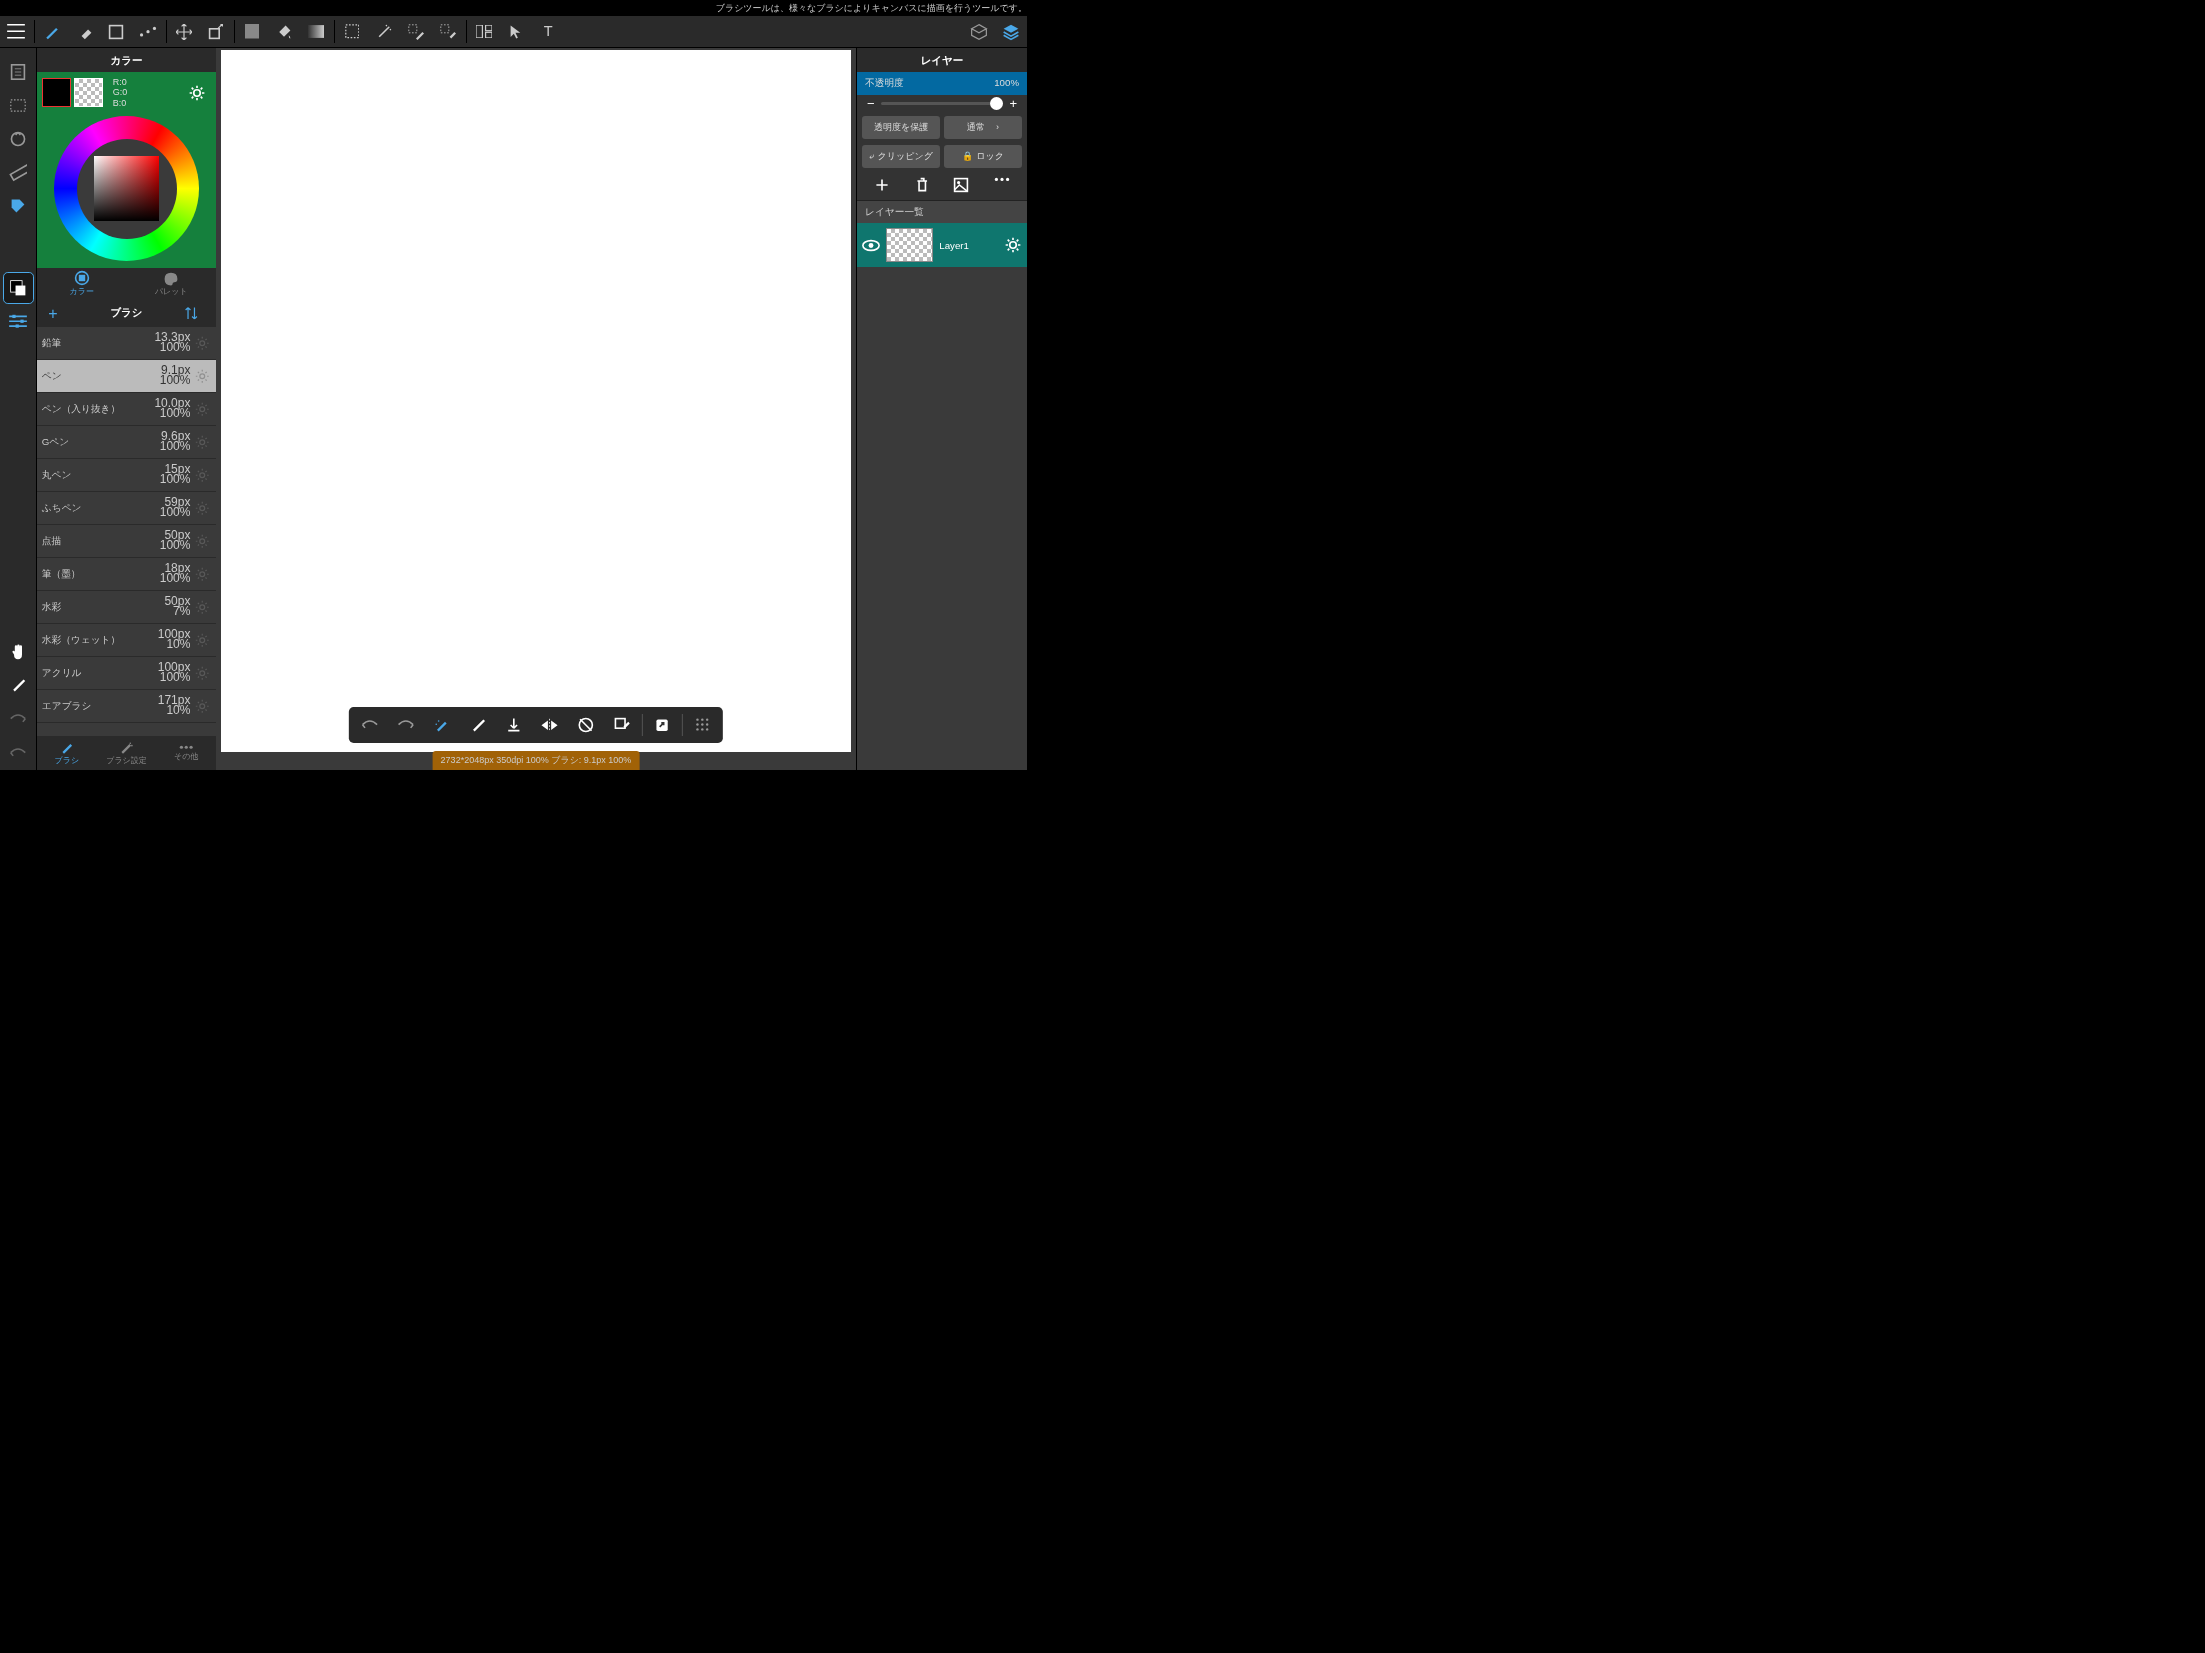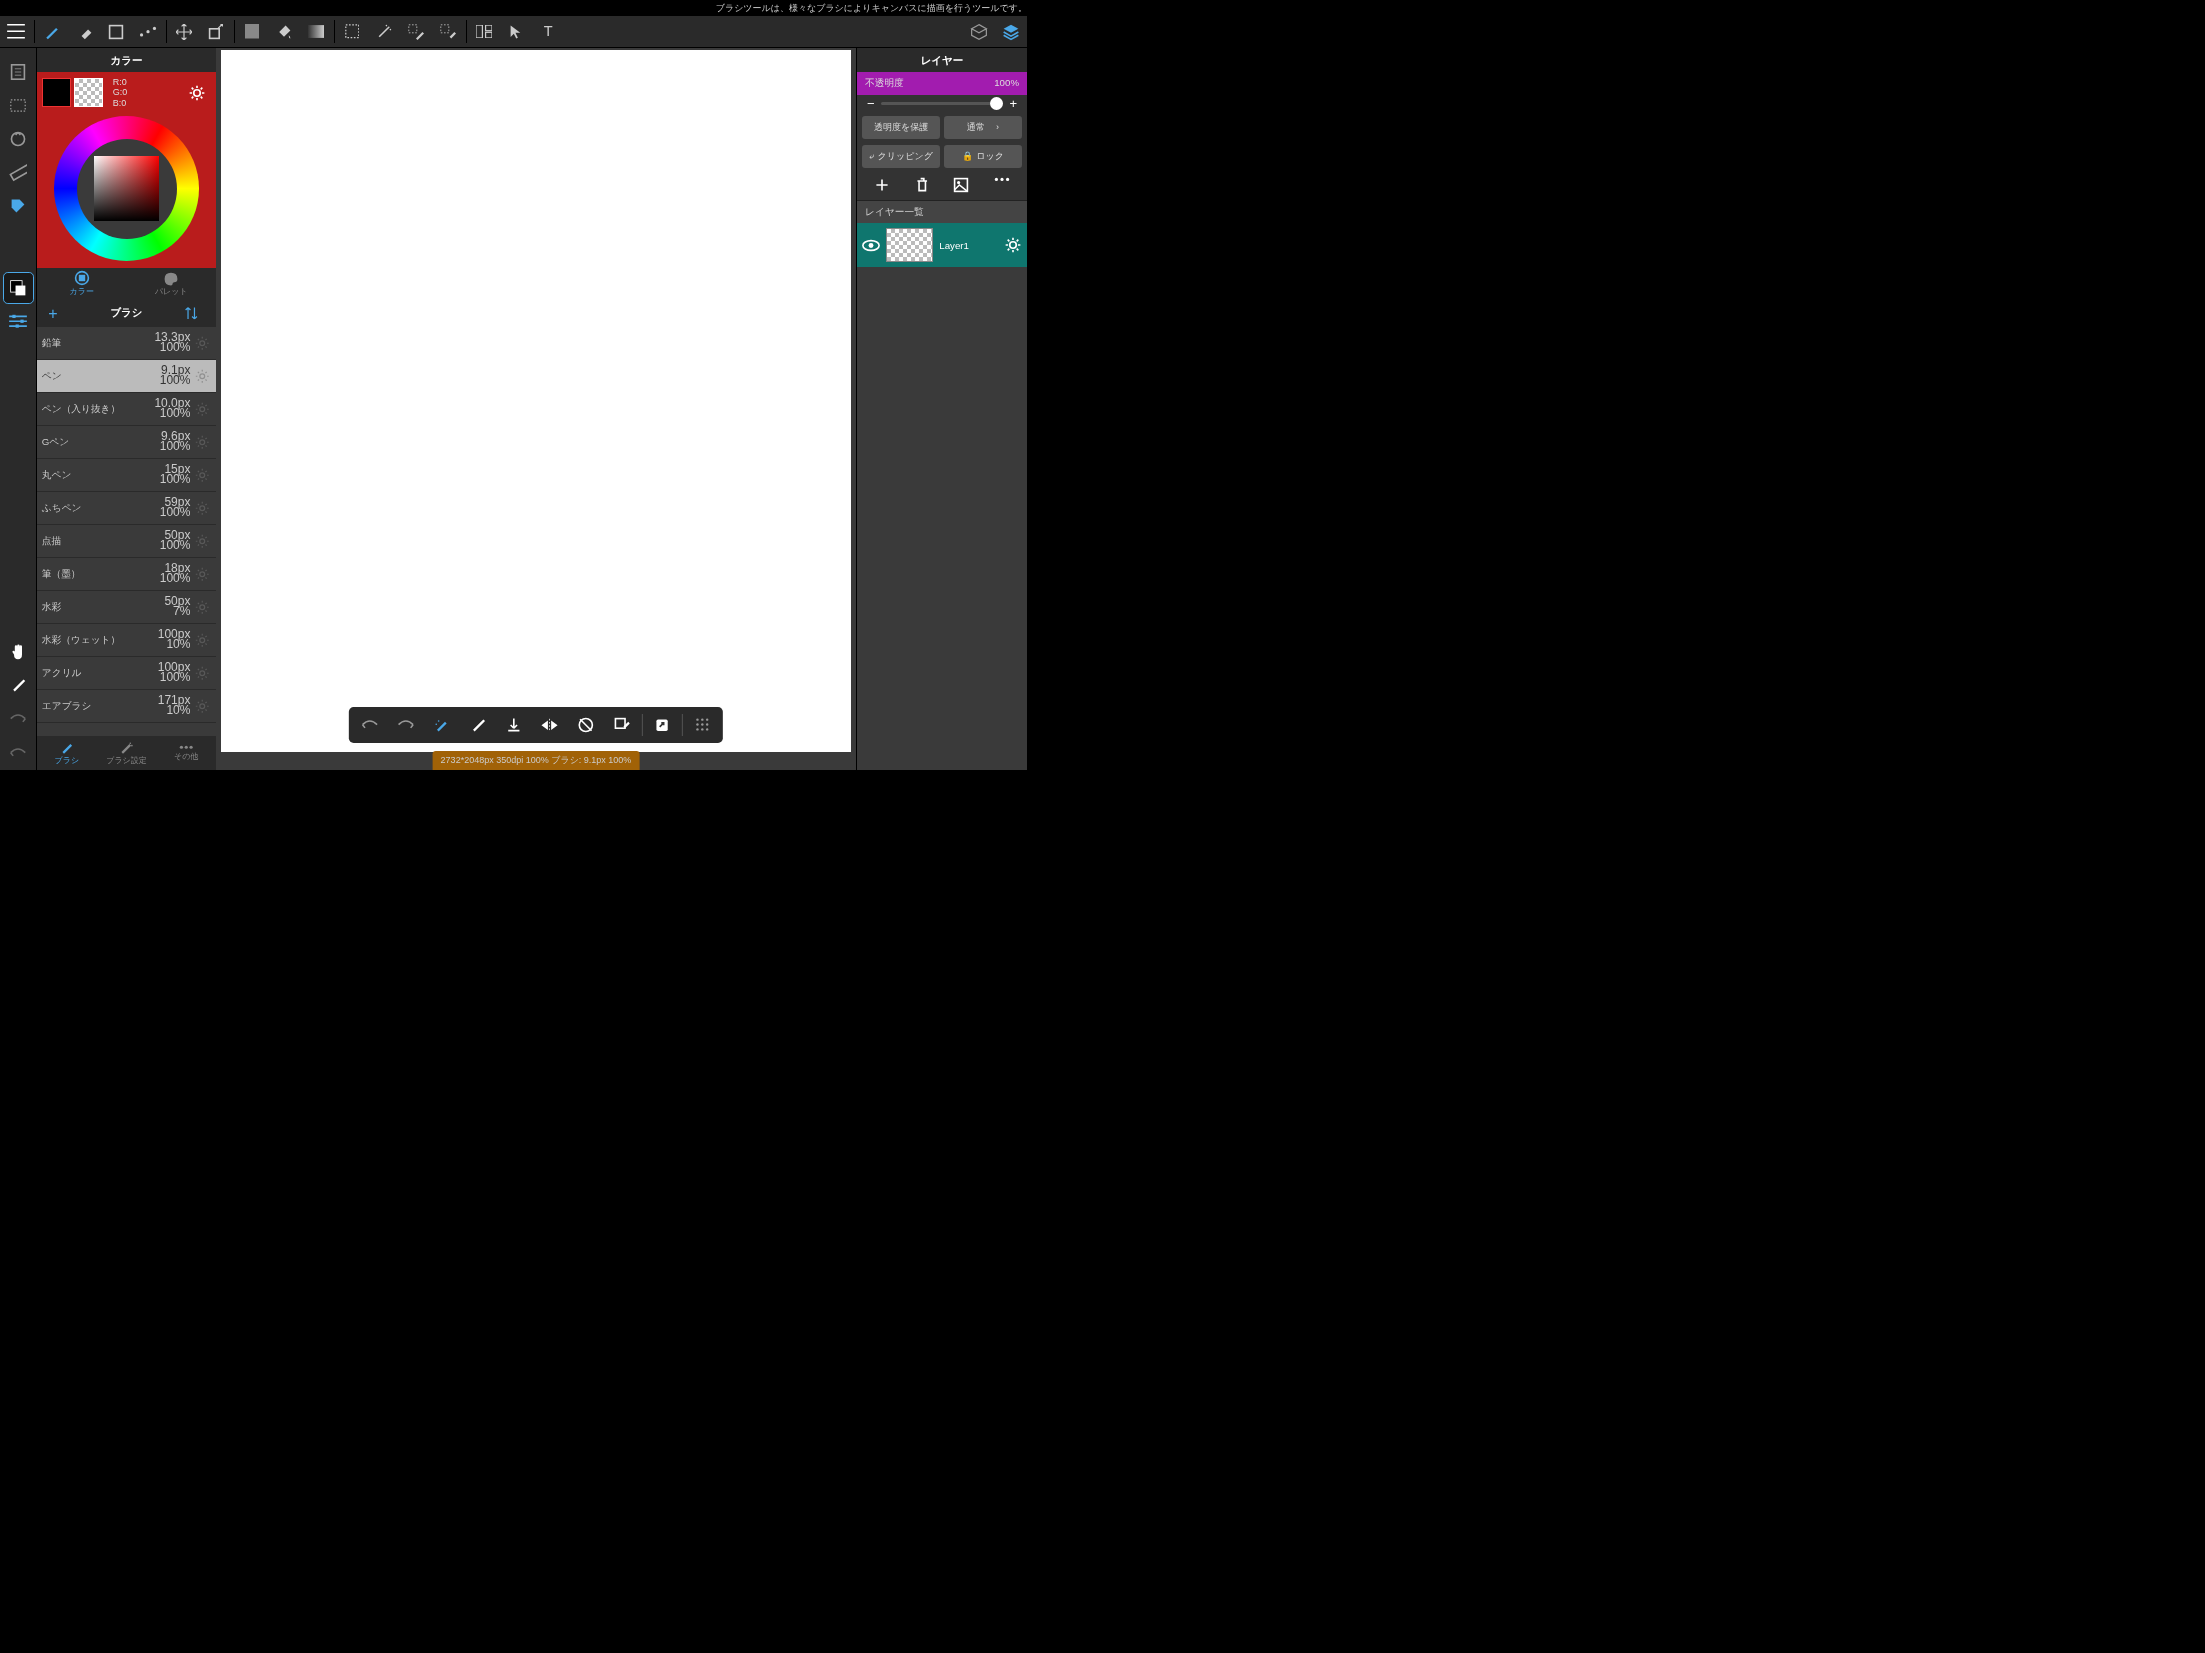--- a/index.html
+++ b/index.html
@@ -9,21 +9,21 @@
 .toolbar .tbtn { width:32px; height:32px; display:flex; align-items:center; justify-content:center; cursor:pointer; }
 .toolbar .sep { width:0.8px; height:22.6px; background:#000; margin:0 1.6px; }
 .toolbar .spacer { flex:1; }
 svg { display:block; }
 .workspace { display:flex; height:722px; }
 .leftcol { width:37px; background:#2a2a2a; border-right:0.8px solid #000; display:flex; flex-direction:column; align-items:center; padding-top:8px; }
 .leftcol .lbtn { width:31px; height:32px; display:flex; align-items:center; justify-content:center; cursor:pointer; margin-bottom:1.6px; }
 .leftcol .lbtn.sel { background:#1a1a1a; border:1.6px solid #4aa8e8; border-radius:4.8px; }
 .panelcol { width:179px; background:#3a3a3a; display:flex; flex-direction:column; }
 .panel-hdr { height:24px; background:#2a2a2a; color:#fff; text-align:center; line-height:24px; font-size:10.5px; font-weight:bold; }
-.color-sect { background:#b91c1c; }
+.color-sect { background:#15803d; }
 .color-swrow { display:flex; align-items:center; padding:4.8px; }
 .swatch { width:29px; height:29px; border:1.6px solid #fff; margin-right:3.2px; }
 .swatch.bg { background:repeating-conic-gradient(#bbb 0 25%,#fff 0 50%) 0 0/8px 8px; }
 .swatch.fg { background:#000; border:1.6px solid #e33; }
 .rgbtxt { font-size:9px; line-height:10.5px; margin-left:6.5px; color:#ddd; }
 .gearwrap { margin-left:auto; margin-right:4.8px; }
 .wheel-wrap { position:relative; width:145px; height:145px; margin:3.2px auto 6.5px; }
 .wheel { width:145px; height:145px; border-radius:50%; background:conic-gradient(from 90deg,yellow,lime,cyan,blue,magenta,red,yellow); position:relative; }
 .wheel-hole { position:absolute; left:22.6px; top:22.6px; width:100px; height:100px; border-radius:50%; background:#3a3a3a; }
 .sq { position:absolute; left:40px; top:40px; width:65px; height:65px; background:linear-gradient(to bottom,transparent,black),linear-gradient(to right,white,red); }
@@ -42,21 +42,21 @@
 .brush-item .bgear { width:16px; opacity:.5; }
 .brush-bot { display:flex; height:34px; background:#2a2a2a; }
 .brush-btab { flex:1; display:flex; flex-direction:column; align-items:center; justify-content:center; font-size:8px; color:#888; cursor:pointer; }
 .brush-btab.active { color:#4aa8e8; }
 .canvas-area { flex:1; background:#3a3a3a; position:relative; display:flex; align-items:flex-start; justify-content:center; }
 .canvas { background:#fff; width:630px; height:702px; margin-top:1.6px; }
 .bottom-tb { position:absolute; bottom:27.4px; left:50%; transform:translateX(-50%); background:#2a2a2a; border-radius:4.8px; display:flex; padding:3.2px; }
 .bottom-tb .bb { width:36px; height:29px; display:flex; align-items:center; justify-content:center; cursor:pointer; }
 .status { position:absolute; bottom:0; left:50%; transform:translateX(-50%); background:#a16207; color:#ccc; font-size:9px; padding:3.2px 8px; border-radius:3.2px 3.2px 0 0; }
 .rightcol { width:171px; background:#3a3a3a; border-left:0.8px solid #000; display:flex; flex-direction:column; }
-.opac-row { display:flex; justify-content:space-between; padding:4.8px 8px; font-size:9.7px; color:#ddd; background:#a21caf; }
+.opac-row { display:flex; justify-content:space-between; padding:4.8px 8px; font-size:9.7px; color:#ddd; background:#0369a1; }
 .slider-row { display:flex; align-items:center; padding:1.6px 6.5px; background:#333; }
 .slider-row .sbtn { width:14.5px; text-align:center; color:#fff; font-size:13px; cursor:pointer; }
 .slider-track { flex:1; height:3.2px; background:#555; border-radius:1.6px; position:relative; margin:0 3.2px; }
 .slider-thumb { position:absolute; right:0; top:-4.8px; width:13px; height:13px; background:#fff; border-radius:50%; }
 .btn-row { display:flex; gap:3.2px; padding:3.2px 4.8px; background:#333; }
 .rbtn { flex:1; background:#555; border-radius:3.2px; height:22.6px; display:flex; align-items:center; justify-content:center; font-size:9px; color:#ddd; cursor:pointer;text-align:center; }
 .action-row { display:flex; justify-content:space-around; padding:6.5px 4.8px; background:#333; border-bottom:0.8px solid #222; }
 .action-row .abt { cursor:pointer; }
 .layers-hdr { background:#444; padding:4.8px 8px; font-size:9.7px; color:#ccc; }
 .layer-item { display:flex; align-items:center; height:44px; background:#0f766e; padding:0 4.8px; }

